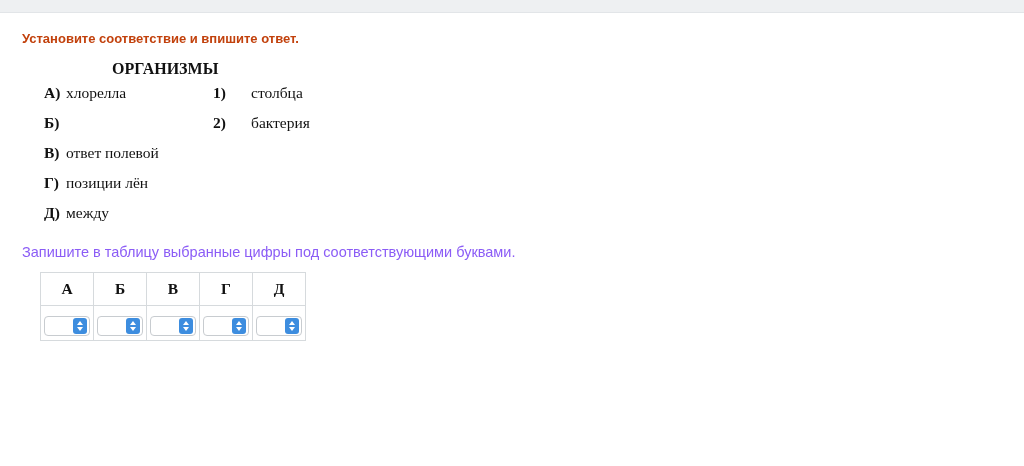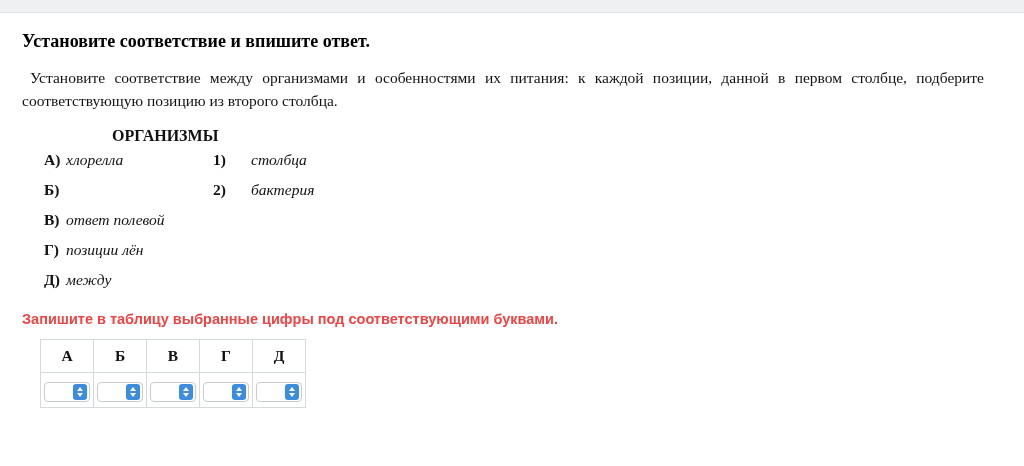--- a/index.html
+++ b/index.html
@@ -16,24 +16,24 @@
   .top-strip {
     height: 12px;
     background: #eef0f2;
     border-bottom: 1px solid #e2e5e8;
   }
   .page {
     padding: 12px 20px 0 20px;
     position: relative;
   }
   .task-title {
-    font-family: Liberation Serif, serif;
-    font-weight: bold;
-    font-size: 18px;
-    color: #000000;
+    font-family: Liberation Sans, sans-serif;
+    font-weight: bold;
+    font-size: 13px;
+    color: #c2410c;
     margin: 6px 0 14px 2px;
   }
   .task-text {
     font-family: "Liberation Serif", serif;
     font-size: 15.5px;
     color: #121212;
     line-height: 1.5;
     text-align: justify;
     margin: 0 20px 10px 2px;
     text-indent: 8px;
@@ -81,28 +81,26 @@
     padding-left: 24px;
     box-sizing: border-box;
     flex: none;
   }
   .col-right .item .marker {
     width: 30px;
     padding-left: 8px;
   }
   .item .label {
     padding-left: 16px;
-    font-style: italic;
   }
   .instruction {
     font-family: "Liberation Sans", sans-serif;
     font-size: 14.5px;
-    color: #ef4444;
+    color: #8b5cf6;
     margin: 10px 0 12px 2px;
-    font-weight: bold;
   }
   table.answer-table {
     border-collapse: collapse;
     margin-left: 20px;
     background: #fff;
   }
   table.answer-table th {
     border: 1px solid #d6dadd;
     width: 50px;
     height: 30px;
@@ -159,21 +157,20 @@
 </style>
 </head>
 <body>
 
 <div class="top-strip"></div>
 
 <div class="page">
 
   <div class="task-title">Установите соответствие и впишите ответ.</div>
 
-  <div class="task-text">Установите соответствие между организмами и особенностями их питания: к каждой позиции, данной в первом столбце, подберите соответствующую позицию из второго столбца.</div>
 
   <div class="columns-head">
     <div class="col-head-1">
       <span>ОРГАНИЗМЫ</span>
     </div>
   </div>
 
   <div class="rows">
     <div class="col-left">
       <div class="item">

